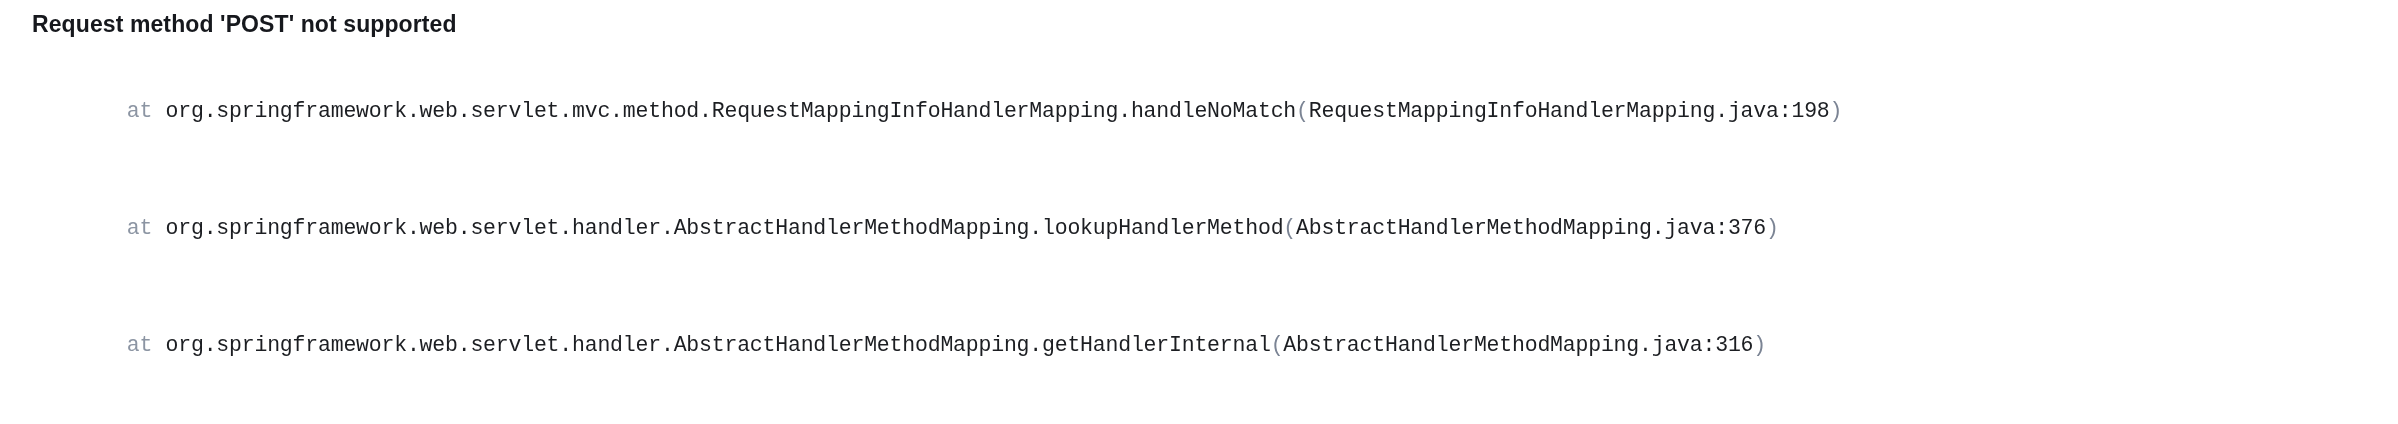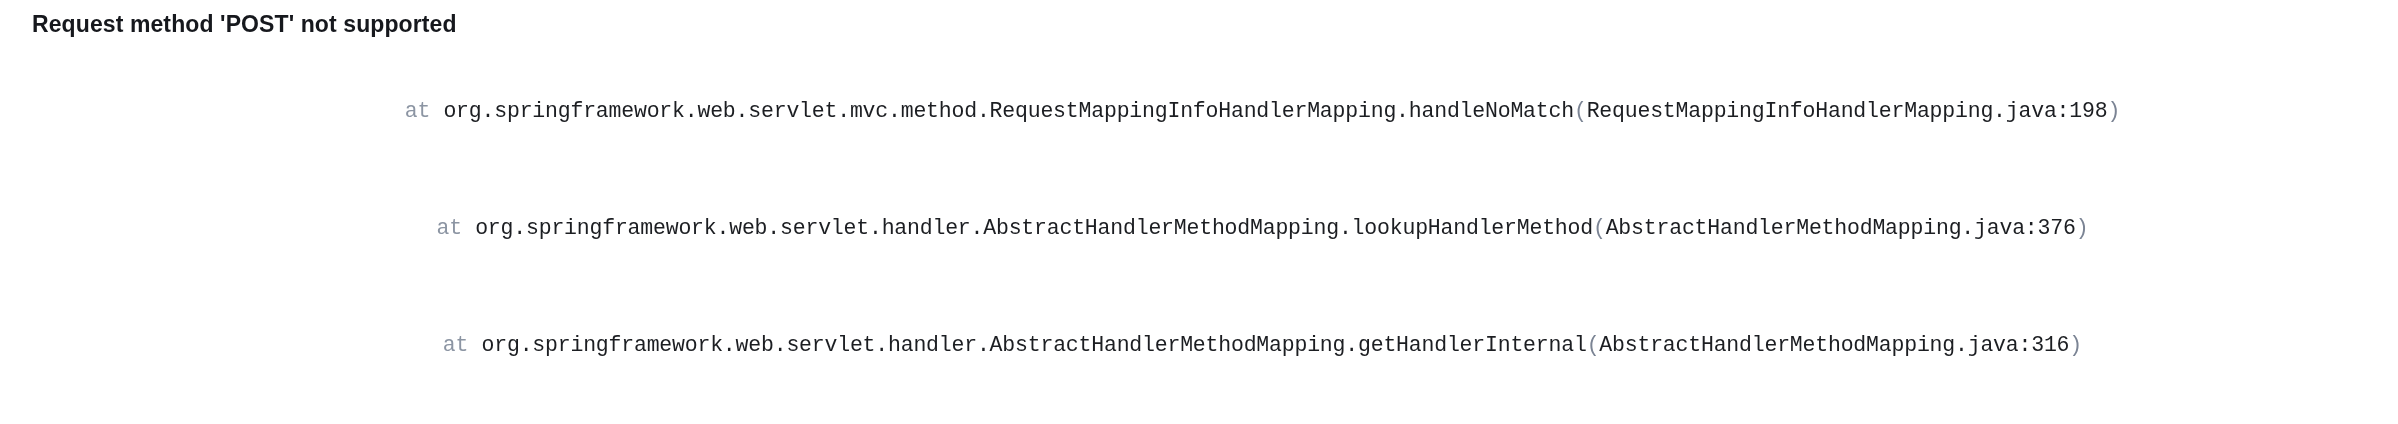--- a/index.html
+++ b/index.html
@@ -38,21 +38,20 @@
     padding: 0;
   }
   .stack-frame {
     font-family: "Liberation Mono", "DejaVu Sans Mono", monospace;
     font-size: 21.5px;
     line-height: 39px;
     color: #1c1e22;
     white-space: pre;
     padding-left: 44px;
     letter-spacing: -0.2px;
-    text-align: center;
   }
   .frame-at {
     color: #8c95a3;
   }
   .frame-sep {
     display: inline-block;
     width: 0.62em;
   }
   .frame-class {
     color: #1c1e22;

